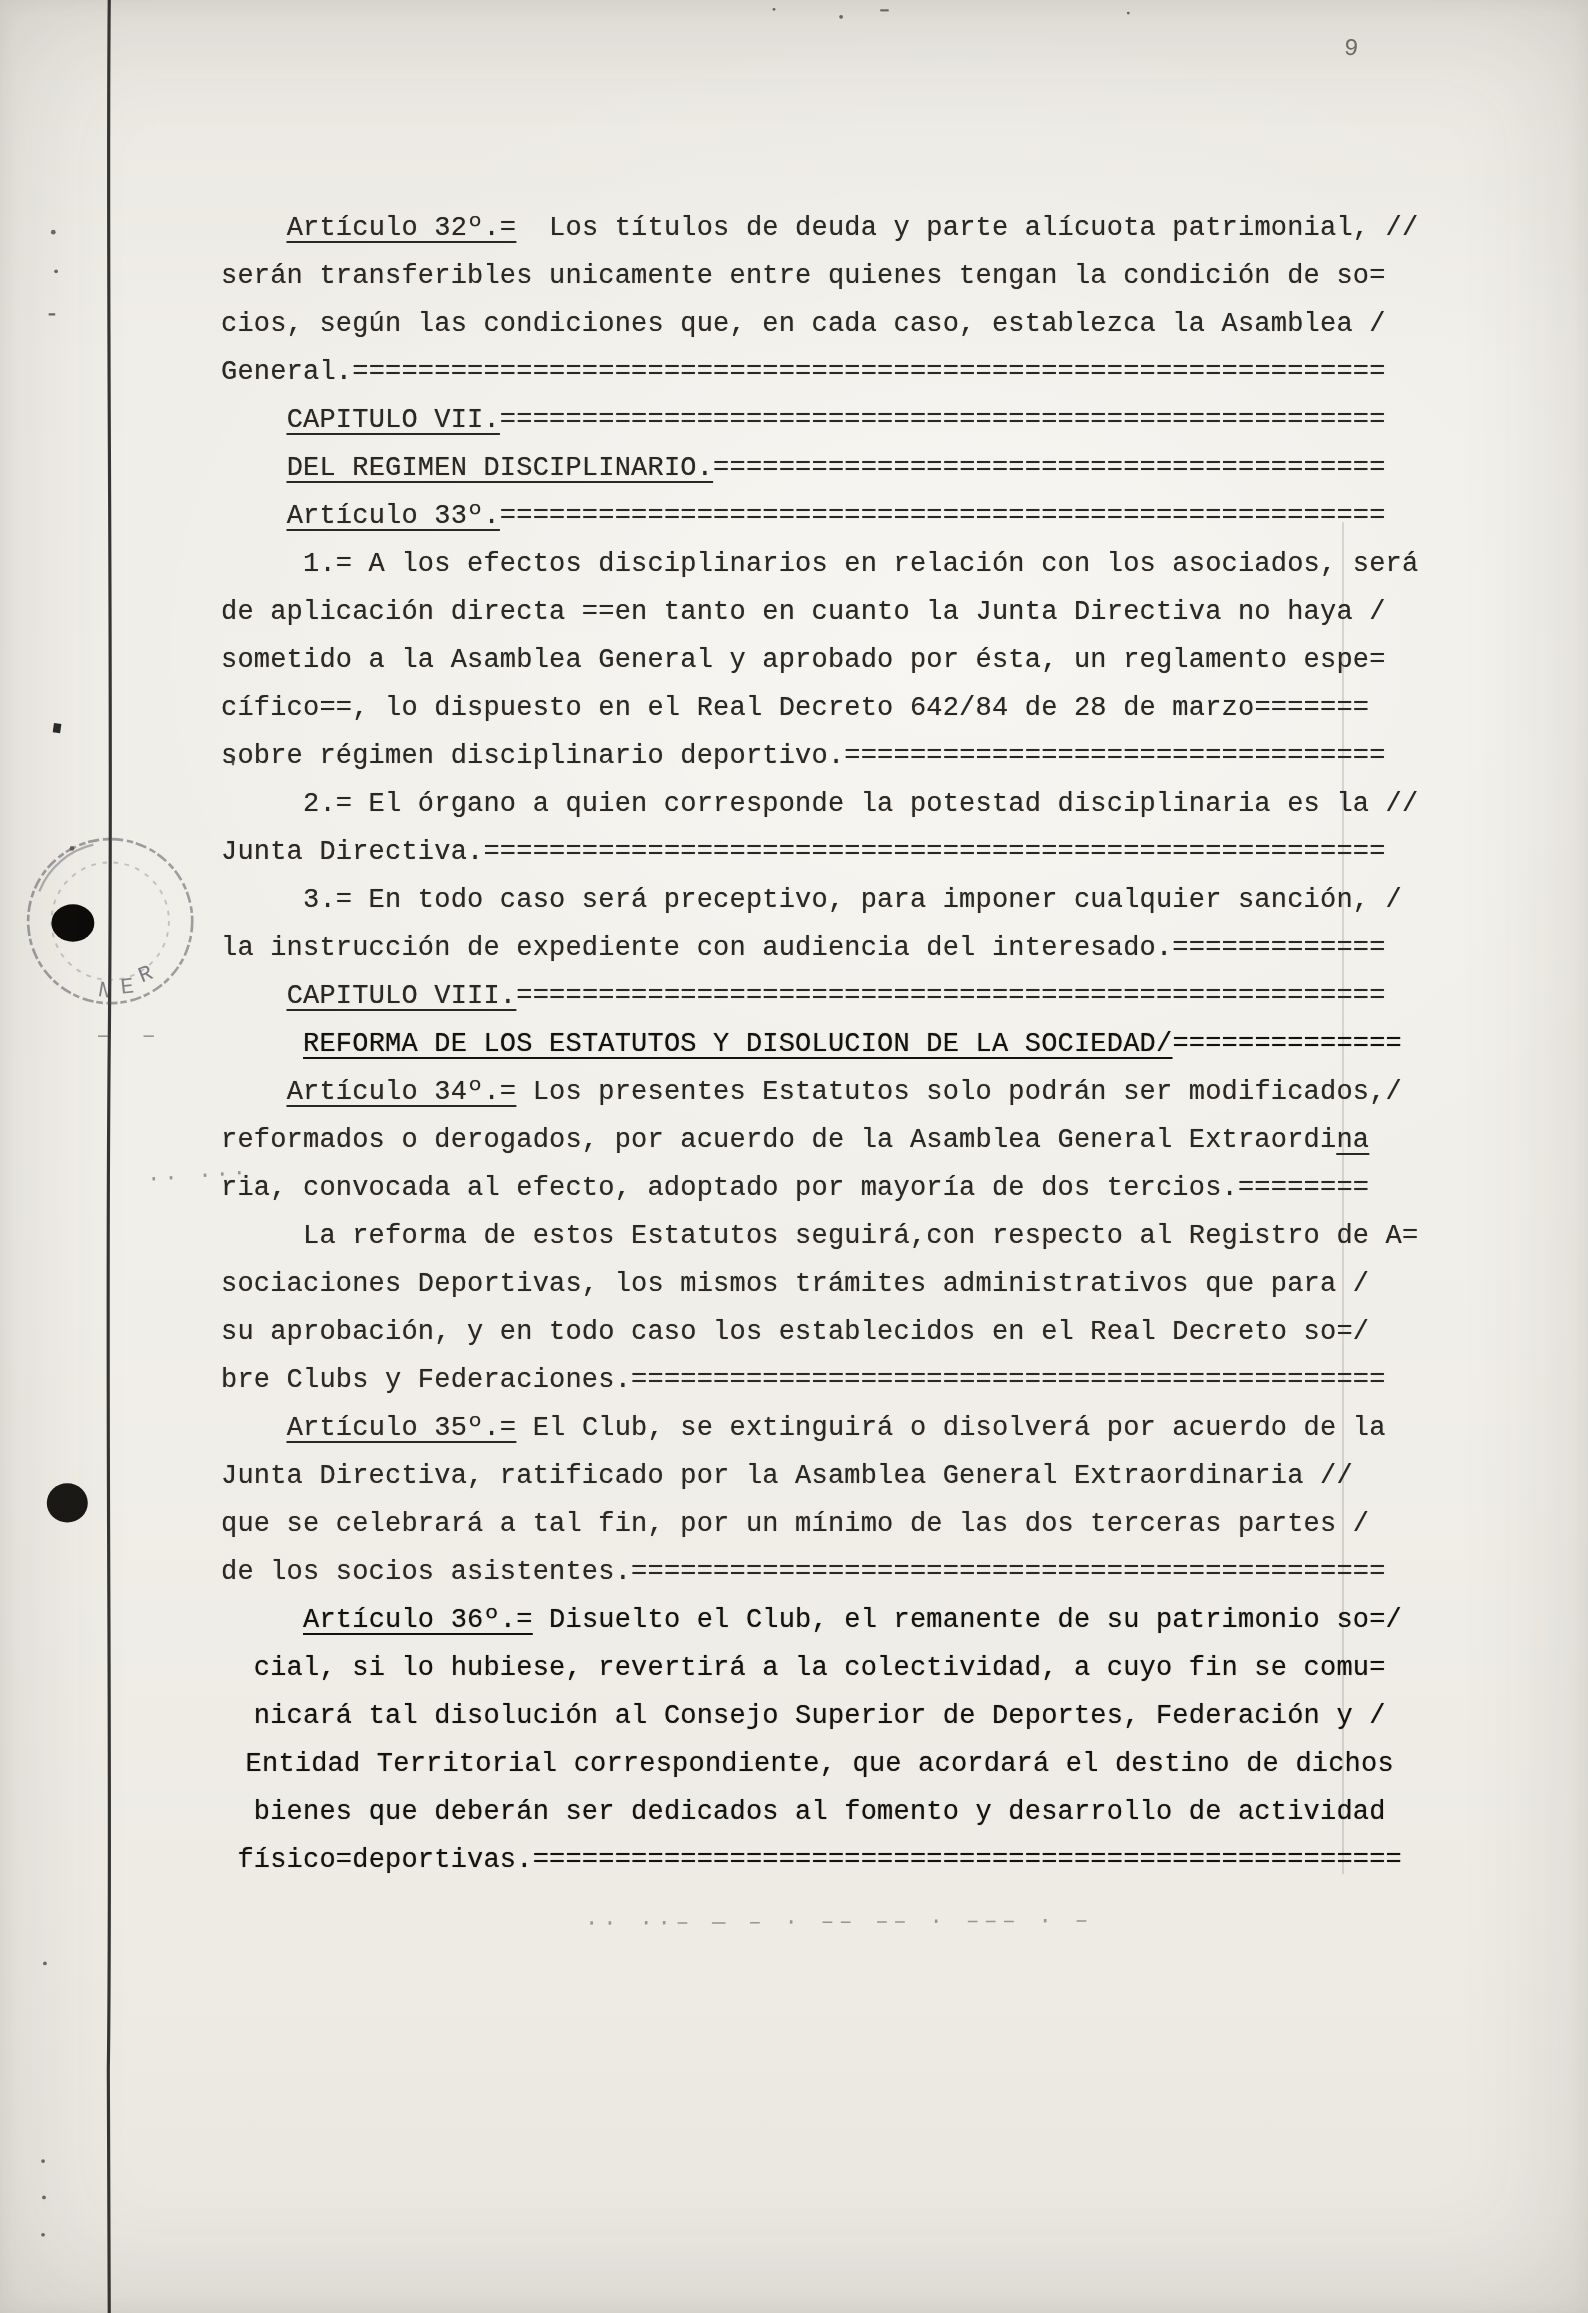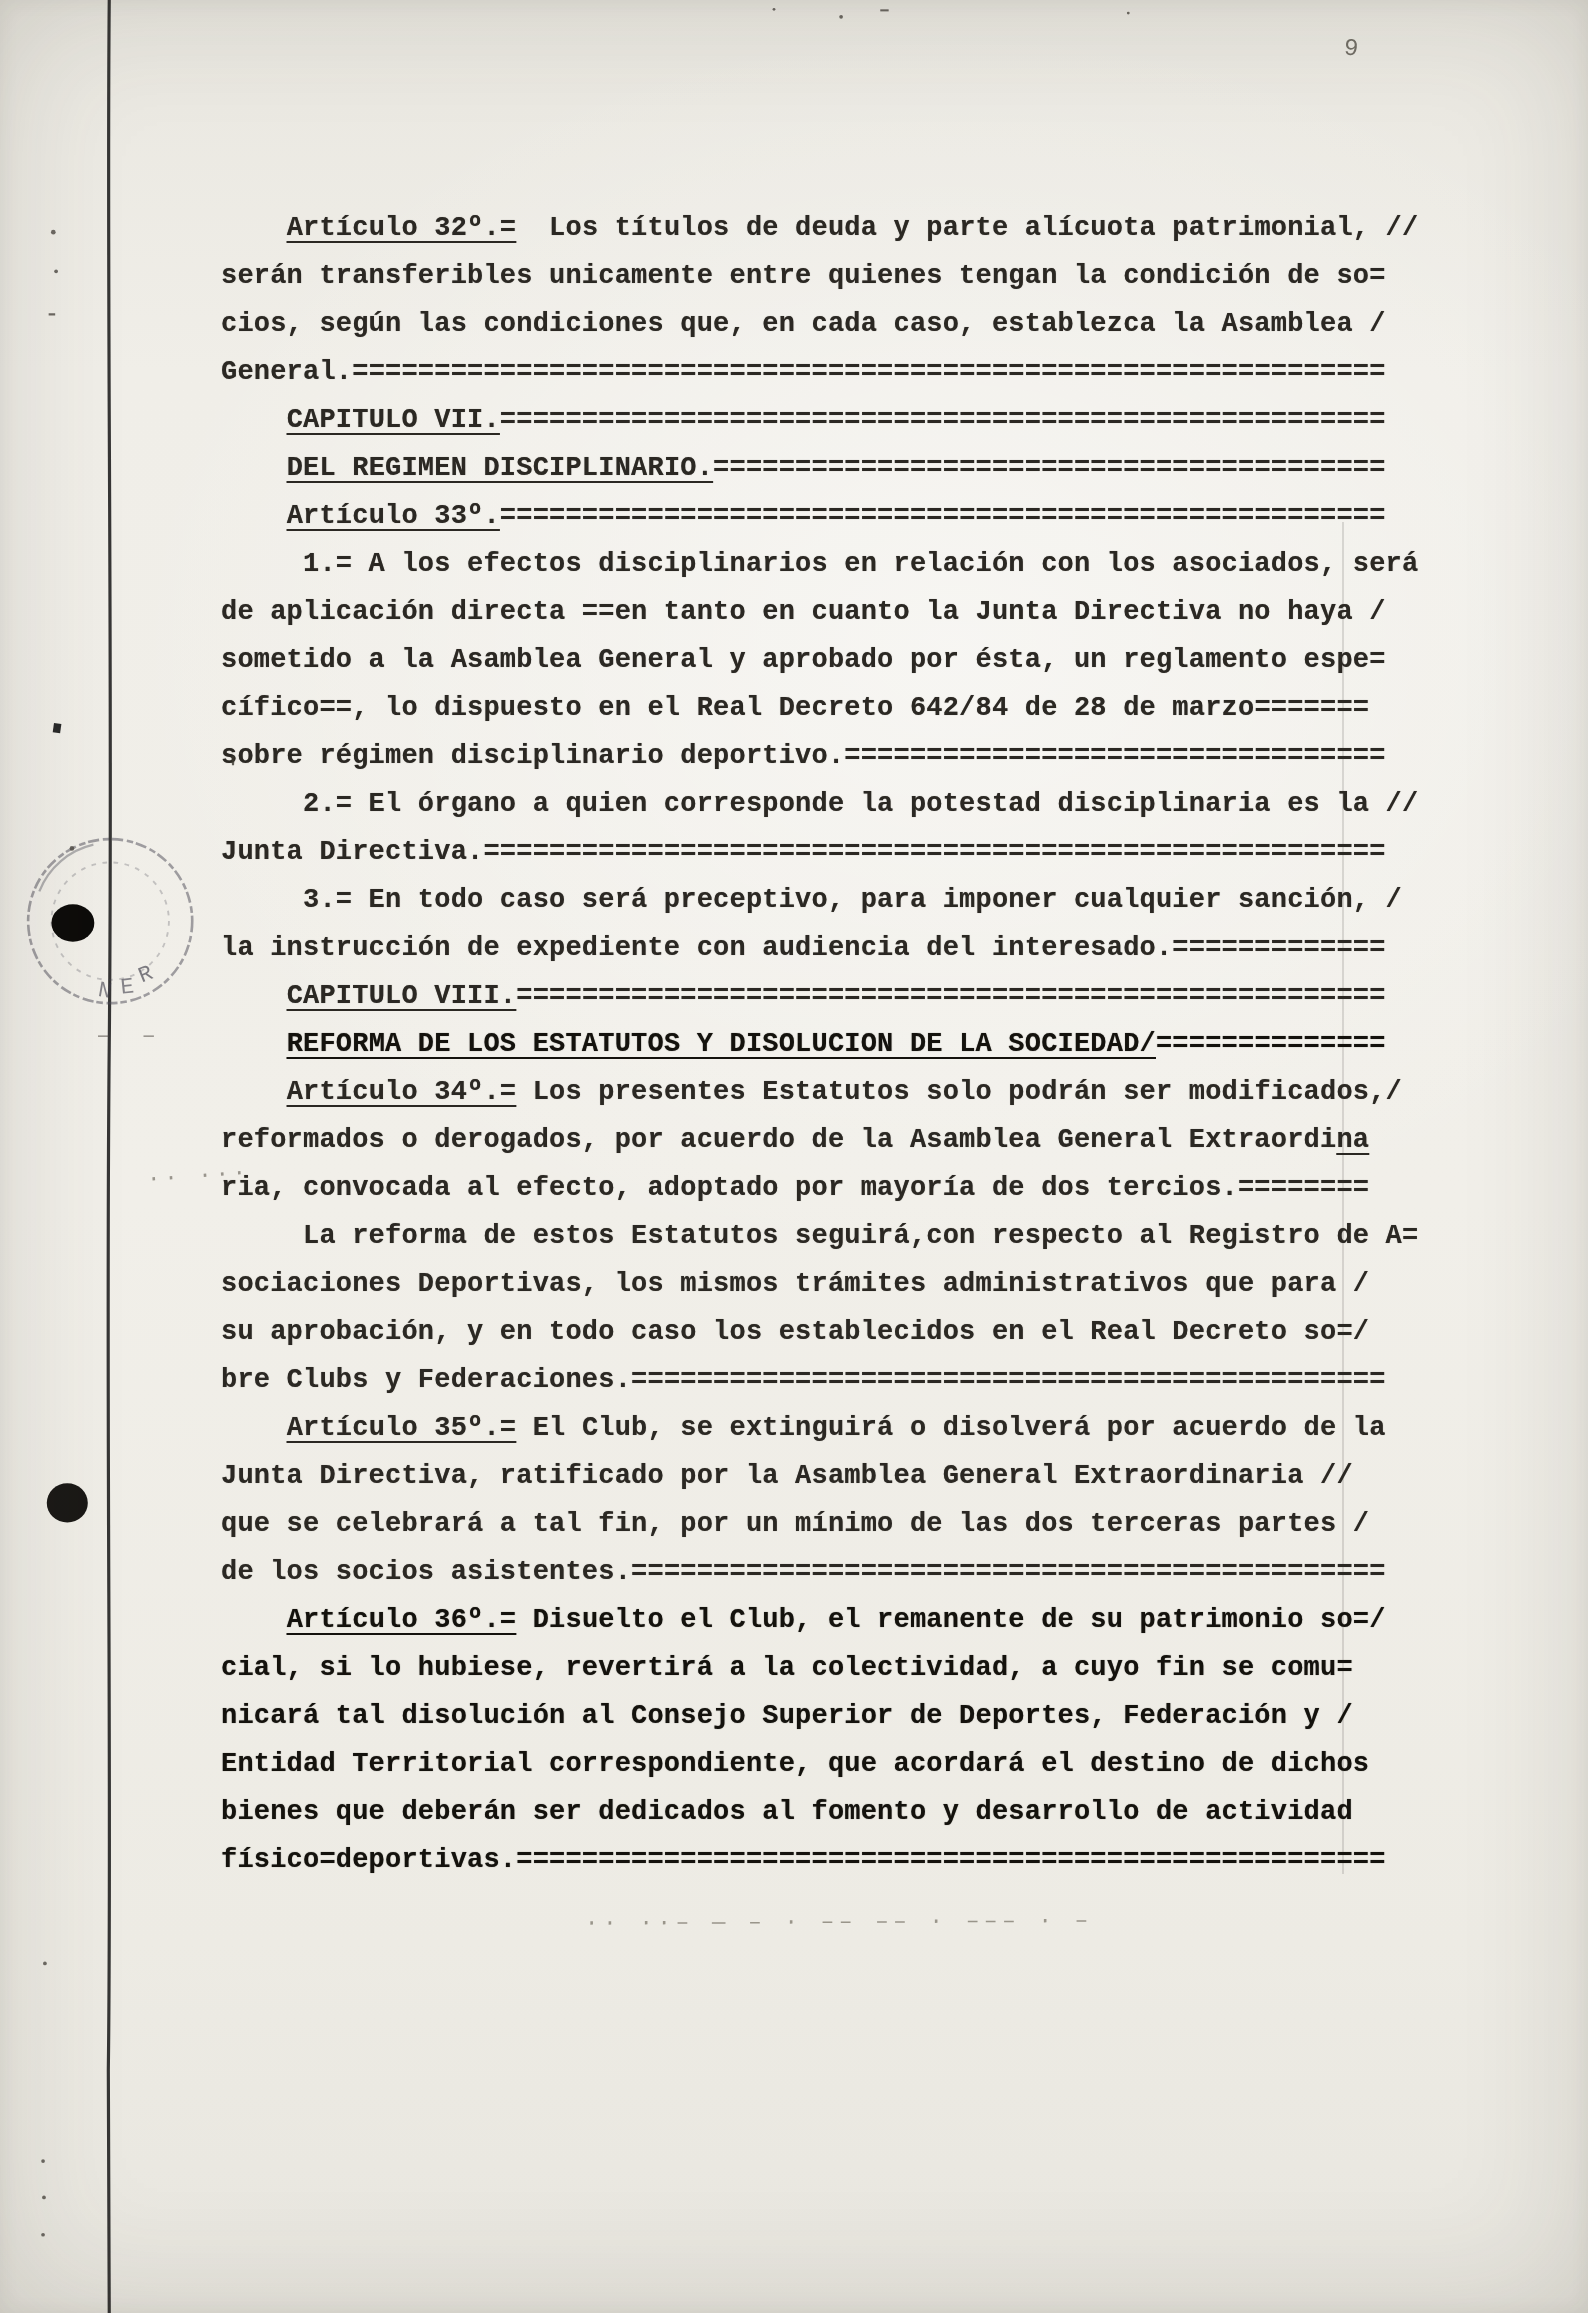--- a/index.html
+++ b/index.html
@@ -13,22 +13,22 @@
   .page::after {
     content:''; position:absolute; inset:0; pointer-events:none;
     box-shadow: inset 0 0 131px rgba(62,57,46,.16), inset 0 0 20.5px rgba(62,57,46,.07);
   }
   .doc-body {
     position:absolute; left:221px; top:204px;
     font-size:27px; line-height:48px; letter-spacing:0.2px;
     color:#2b2823; white-space:pre;
     text-shadow:0 0 0.8px rgba(43,40,35,.55);
   }
-  .line { height:48px;font-weight:bold; }
-  .line.dark { color:#14120d; text-shadow:0 0 1px rgba(18,16,11,.6); }
+  .line { height:48px; }
+  .line.dark { color:#14120d; text-shadow:0 0 1px rgba(18,16,11,.6);text-align:center; }
   .u { text-decoration:underline; text-decoration-thickness:2.3px; text-underline-offset:5.6px; }
   .mark { position:absolute; color:#55504a; font-family:"Liberation Mono","DejaVu Sans Mono",monospace; pointer-events:none; }
   #mark-top-right { left:1344px; top:35px; font-size:24px; opacity:.75; transform:rotate(6deg); color:#4a463e; }
   #mark-apostrophe { left:224px; top:753px; font-size:30px; opacity:.8; color:#3a372f; }
   #mark-reforma { left:96px; top:1022px; font-size:24px; opacity:.55; letter-spacing:8.4px; }
   #mark-scribble { left:147px; top:1163px; font-size:22.4px; opacity:.65; letter-spacing:3.7px; transform:rotate(-4deg); color:#6b665c; }
   #mark-bottom { left:585px; top:1909px; font-size:22.4px; opacity:.75; letter-spacing:4.7px; color:#7e796d; transform:rotate(-.3deg); }
   .scanline { position:absolute; left:1342px; top:522px; width:1.9px; height:1352px; background:#35322c; opacity:.15; }
   svg.overlay { position:absolute; left:0; top:0; pointer-events:none; }
 </style>

